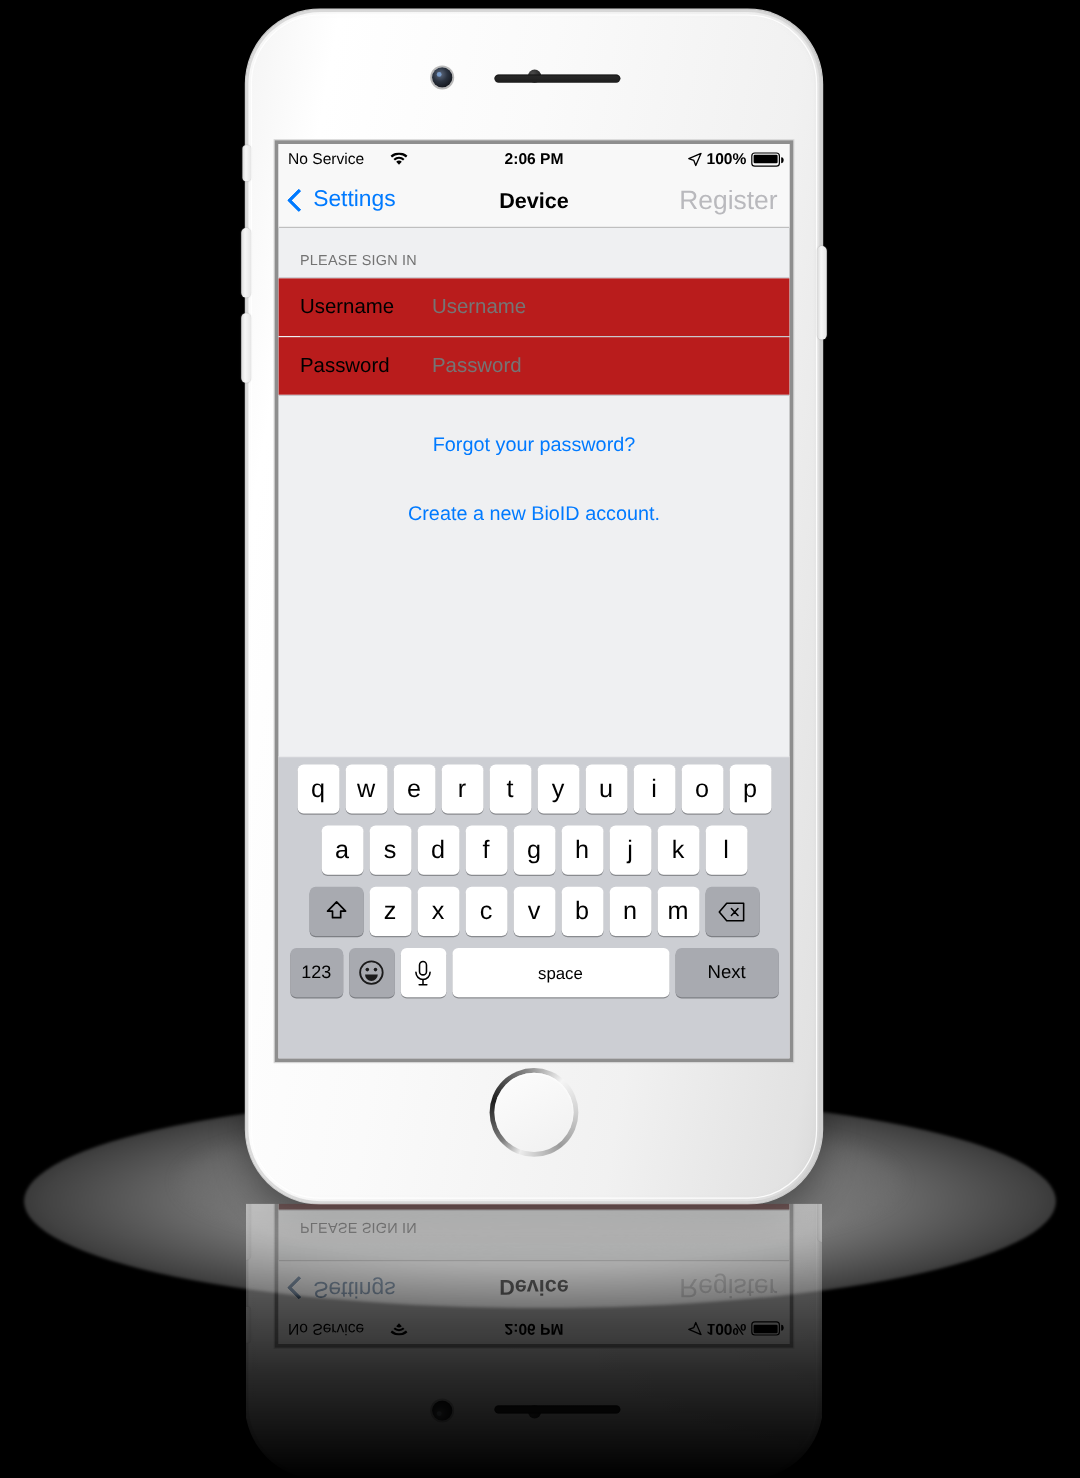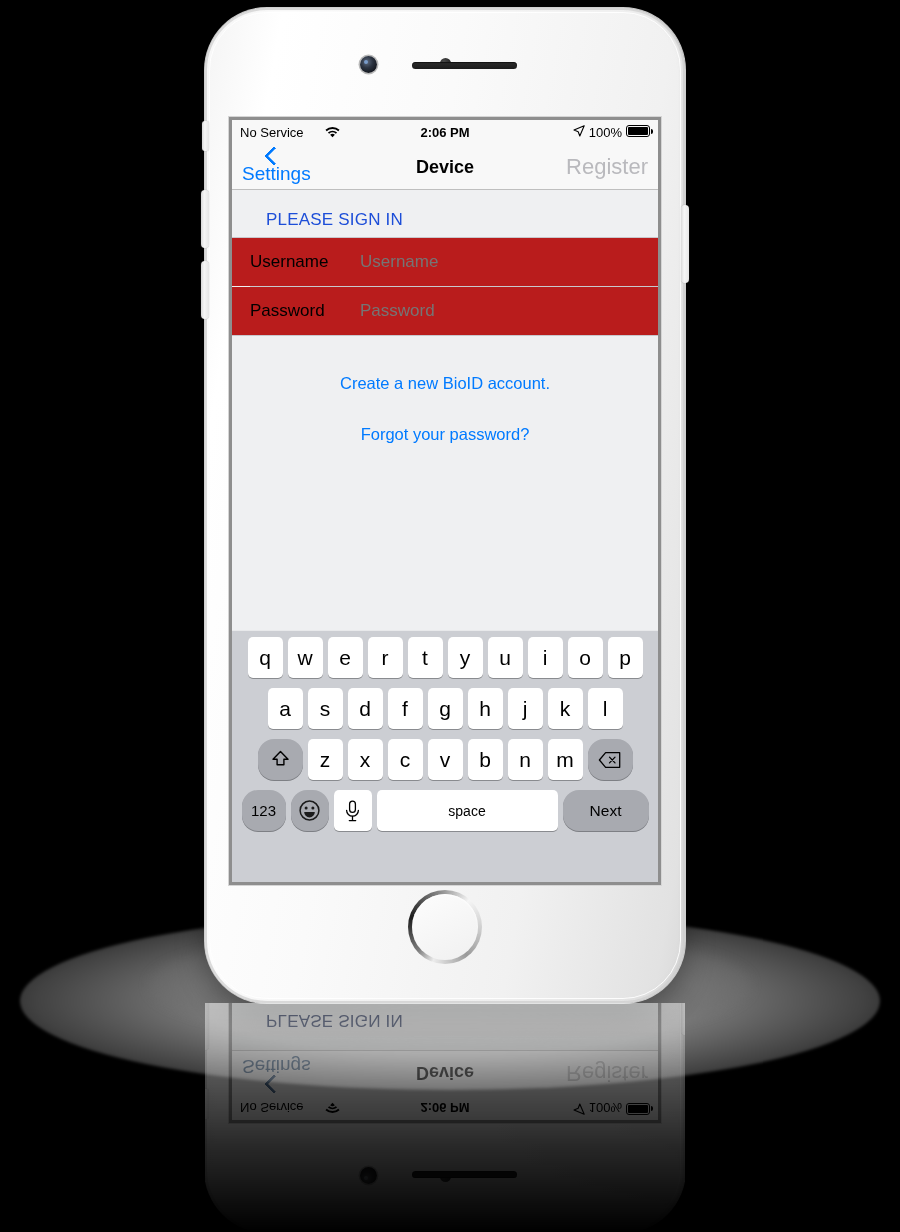--- a/index.html
+++ b/index.html
@@ -58,58 +58,58 @@
   
   .screen{position:absolute;left:27px;top:112px;width:426px;height:762px;
       background:#eff0f2;overflow:hidden;
       box-shadow:0 0 0 3px #8e8e8e, 0 0 0 4px #d5d5d5;}
 
   
   .statusbar{height:25px;background:#f8f8f8;display:flex;align-items:center;
       padding:0 8px;font-size:13px;color:#000;position:relative;}
   .sb-left{display:flex;align-items:center;gap:21px;font-weight:500;}
   .sb-center{position:absolute;left:0;right:0;text-align:center;font-weight:600;font-size:13px;}
-  .sb-right{margin-left:auto;display:flex;gap:4px;position:relative;z-index:2;font-weight:400;}
+  .sb-right{margin-left:auto;display:flex;align-items:center;gap:4px;position:relative;z-index:2;font-weight:700;}
   .battery{width:24px;height:12px;border:1.3px solid #000;border-radius:3px;position:relative;padding:1.3px;box-sizing:border-box;}
   .battery i{display:block;height:100%;width:100%;background:#000;border-radius:1px;}
   .battery::after{content:"";position:absolute;right:-3.5px;top:3.4px;width:2px;height:5px;
       background:#000;border-radius:0 2px 2px 0;}
 
   
   .navbar{height:44px;background:#f8f8f8;border-bottom:1px solid #bfbfbf;
       display:flex;align-items:center;padding:0 10px;position:relative;}
-  .nav-back{display:flex;align-items:center;color:#007aff;font-size:19px;cursor:pointer;flex-direction:column;}
+  .nav-back{display:flex;align-items:center;color:#007aff;font-size:19px;cursor:pointer;}
   .nav-back .chev{display:inline-block;width:11px;height:11px;border-left:3px solid #007aff;
       border-bottom:3px solid #007aff;transform:rotate(45deg);margin-right:5px;border-radius:1px;}
   .nav-title{position:absolute;left:0;right:0;text-align:center;font-size:18px;font-weight:bold;color:#000;}
   .nav-right{margin-left:auto;color:#b9b9bd;font-size:22px;position:relative;z-index:2;}
 
   
-  .sec-head{padding:20px 34px 7px;font-size:17px;color:#1d4ed8;letter-spacing:.2px;}
+  .sec-head{padding:20px 18px 7px;font-size:12px;color:#737373;letter-spacing:.2px;}
   .cell{height:48px;background:#b91c1c;display:flex;align-items:center;padding:0 18px;}
   .cell-sep{height:1px;background:#c8c7cc;margin-left:18px;}
   .cell-label{font-size:17px;color:#000;width:110px;flex:none;}
   .cell-input{font-size:17px;color:#b7b7bb;flex:1;outline:none;border:none;background:transparent;
       font-family:"Liberation Sans",sans-serif;padding:0;}
   .cell-top-line{height:1px;background:#c8c7cc;}
 
   .footnote{padding:11px 18px 0;font-size:13.5px;line-height:17px;color:#6d6d72;}
   .link-row{text-align:center;margin-top:32px;font-size:16.5px;color:#007aff;cursor:pointer;}
   .link-row.second{margin-top:38px;}
 
   
   .keyboard{position:absolute;left:0;right:0;bottom:0;height:252px;
       background:#ccced3;padding-top:7px;box-sizing:border-box;
       box-shadow:inset 0 1px 0 rgba(255,255,255,.55);}
   .krow{display:flex;justify-content:center;margin-bottom:10px;}
   .krow:last-child{margin-bottom:4px;}
   .key{height:41px;background:#fff;border-radius:5px;display:flex;align-items:center;justify-content:center;
       font-size:21px;color:#000;box-shadow:0 1px 0 #898b8f;margin:0 2.5px;cursor:pointer;}
   .k-letter{width:35px;}
-  .k-dark{background:#a8aab0;box-shadow:0 1px 0 #7d7f84;border-radius:16px;}
+  .k-dark{background:#a8aab0;box-shadow:0 1px 0 #7d7f84;}
   .k-shift{width:45px;}
   .k-back{width:45px;}
   .k-123{width:44px;font-size:15px;}
   .k-emoji{width:38px;}
   .k-mic{width:38px;}
   .k-space{flex:1;max-width:181px;font-size:14px;color:#000;}
   .k-next{width:86px;font-size:15.5px;}
   .row2-pad{padding-left:18px;padding-right:18px;}
 
   svg{display:block;}
@@ -187,22 +187,22 @@
     </div>
     <div class="cell-sep"></div>
 
     <div class="cell">
       <span class="cell-label">Password</span>
       <input class="cell-input" type="password" placeholder="Password" style="">
     </div>
     <div class="cell-top-line"></div>
 
 
+    <div class="link-row">Forgot your password?</div>
     <div class="link-row second">Create a new BioID account.</div>
-    <div class="link-row">Forgot your password?</div>
 
     <div class="keyboard">
 
       <div class="krow">
         <div class="key k-letter">q</div>
         <div class="key k-letter">w</div>
         <div class="key k-letter">e</div>
         <div class="key k-letter">r</div>
         <div class="key k-letter">t</div>
         <div class="key k-letter">y</div>

